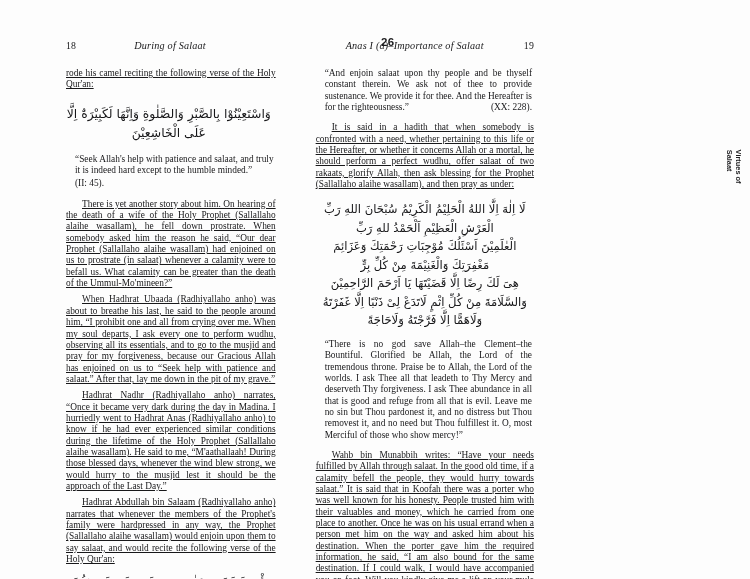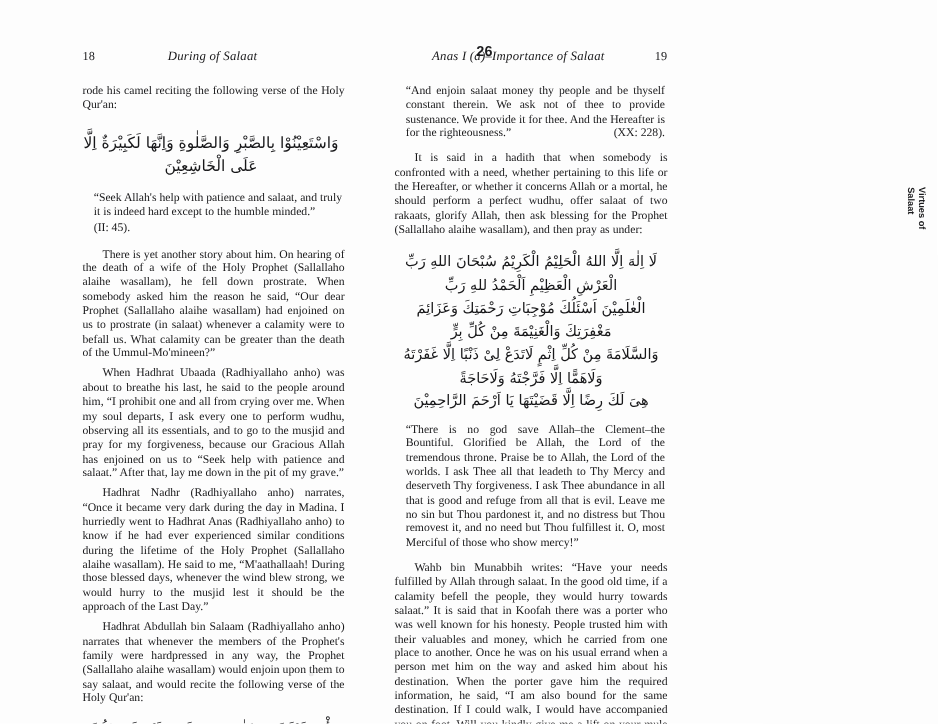--- a/index.html
+++ b/index.html
@@ -60,20 +60,21 @@
     margin-top: 12px;
   }
   p.para {
     margin: 0 0 0 0;
     font-size: 9.35px;
     line-height: 11.35px;
     text-align: justify;
     text-indent: 16px;
     hyphens: none;
     word-spacing: 0.1px;
+    text-decoration: underline;
   }
   p.para.noindent { text-indent: 0; }
   p.para + p.para { margin-top: 5px; }
 
   .quote {
     font-size: 9.35px;
     line-height: 11.35px;
     text-align: justify;
     margin: 7px 0 0 0;
     padding-left: 9px;
@@ -197,31 +198,31 @@
   <div class="page page-right">
 
     <div class="running-head head-right">
       <span class="rh-title">Anas I (a)–Importance of Salaat</span>
       <span class="rh-folio">19</span>
     </div>
 
     <div class="body">
 
       <div class="quote" style="margin-top:2px;">
-        <span>“And enjoin salaat money thy people and be thyself constant therein. We ask not of thee to provide sustenance. We provide it for thee. And the Hereafter is for the righteousness.”</span>
+        <span>“And enjoin salaat upon thy people and be thyself constant therein. We ask not of thee to provide sustenance. We provide it for thee. And the Hereafter is for the righteousness.”</span>
         <span class="ref">(XX: 228).</span>
       </div>
 
       <p class="para" style="margin-top:9px;">It is said in a hadith that when somebody is confronted with a need, whether pertaining to this life or the Hereafter, or whether it concerns Allah or a mortal, he should perform a perfect wudhu, offer salaat of two rakaats, glorify Allah, then ask blessing for the Prophet (Sallallaho alaihe wasallam), and then pray as under:</p>
 
       <div class="arabic block">
         <span class="line">لَا اِلٰهَ اِلَّا اللهُ الْحَلِيْمُ الْكَرِيْمُ سُبْحَانَ اللهِ رَبِّ الْعَرْشِ الْعَظِيْمِ اَلْحَمْدُ للهِ رَبِّ</span>
         <span class="line">الْعٰلَمِيْنَ اَسْئَلُكَ مُوْجِبَاتِ رَحْمَتِكَ وَعَزَائِمَ مَغْفِرَتِكَ وَالْغَنِيْمَةَ مِنْ كُلِّ بِرٍّ</span>
+        <span class="line">هِىَ لَكَ رِضًا اِلَّا قَضَيْتَهَا يَا اَرْحَمَ الرَّاحِمِيْنَ</span>
         <span class="line">وَالسَّلَامَةَ مِنْ كُلِّ اِثْمٍ لَاتَدَعْ لِىْ ذَنْبًا اِلَّا غَفَرْتَهُ وَلَاهَمًّا اِلَّا فَرَّجْتَهُ وَلَاحَاجَةً</span>
-        <span class="line">هِىَ لَكَ رِضًا اِلَّا قَضَيْتَهَا يَا اَرْحَمَ الرَّاحِمِيْنَ</span>
       </div>
 
       <div class="quote-block">
         <p>“There is no god save Allah–the Clement–the Bountiful. Glorified be Allah, the Lord of the tremendous throne. Praise be to Allah, the Lord of the worlds. I ask Thee all that leadeth to Thy Mercy and deserveth Thy forgiveness. I ask Thee abundance in all that is good and refuge from all that is evil. Leave me no sin but Thou pardonest it, and no distress but Thou removest it, and no need but Thou fulfillest it. O, most Merciful of those who show mercy!”</p>
       </div>
 
       <p class="para" style="margin-top:9px;">Wahb bin Munabbih writes: “Have your needs fulfilled by Allah through salaat. In the good old time, if a calamity befell the people, they would hurry towards salaat.” It is said that in Koofah there was a porter who was well known for his honesty. People trusted him with their valuables and money, which he carried from one place to another. Once he was on his usual errand when a person met him on the way and asked him about his destination. When the porter gave him the required information, he said, “I am also bound for the same destination. If I could walk, I would have accompanied you on foot. Will you kindly give me a lift on your mule for one dinaar?” The porter agreed and allowed him to share the mule with him. They came to a crossing on the way. The person said, 'Now, which road will you take?' 'The main road, of course.' replied the porter. The person said, 'No, brother. We should go by the</p>
 
     </div>
   </div>

